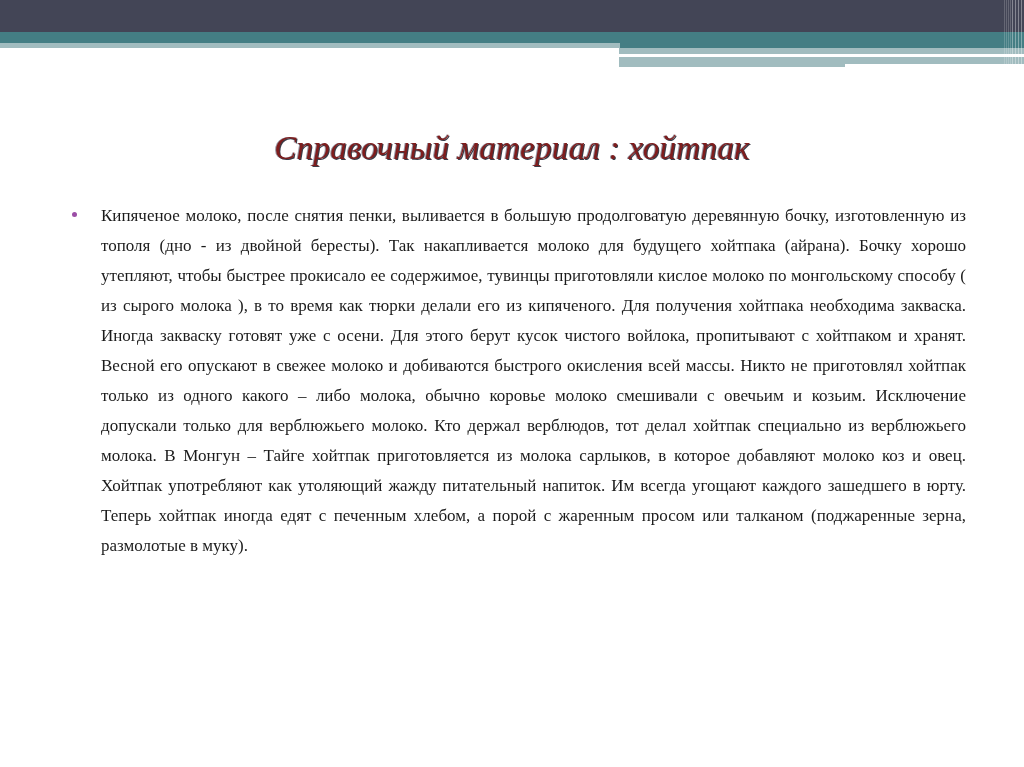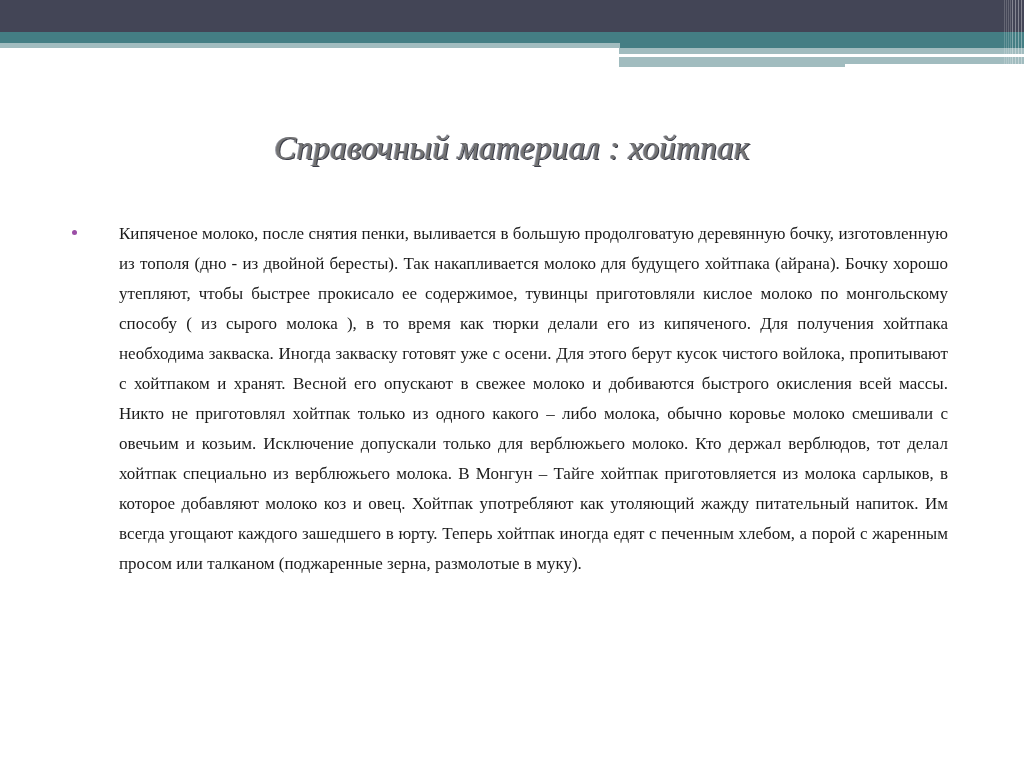--- a/index.html
+++ b/index.html
@@ -15,33 +15,33 @@
   .hdr-light3 { position: absolute; left: 619px; top: 57px; width: 405px; height: 10px; background: #a1bcbf; }
   .hdr-white-cut { position: absolute; left: 845px; top: 64px; width: 185px; height: 4px; background: #ffffff; }
   .hdr-white-strip { position: absolute; left: 619px; top: 54px; width: 352px; height: 3px; background: #ffffff; }
   .stripes { position: absolute; left: 1012px; top: 0; width: 12px; height: 68px;
     background: repeating-linear-gradient(90deg, rgba(255,255,255,0.35) 0 1px, rgba(0,0,0,0) 1px 3px); }
   .stripes2 { position: absolute; left: 1004px; top: 0; width: 8px; height: 64px;
     background: repeating-linear-gradient(90deg, rgba(255,255,255,0.18) 0 1px, rgba(0,0,0,0) 1px 2px); }
 
   .title {
     position: absolute; left: 0; top: 130px; width: 1024px; text-align: center;
-    font-size: 33px; font-style: italic; color: #737373;
+    font-size: 33px; font-style: italic; color: #7f1d1d;
     text-shadow: 1px 1px 0 #3a3c48, -1px 0 0 #9a9ca8;
     letter-spacing: 0.3px;
   }
   .bullet-list { position: absolute; left: 72px; top: 201px; width: 894px; margin: 0; padding: 0; list-style: none; }
   .bullet-item { position: relative; padding-left: 29px; }
   .bullet-dot {
     position: absolute; left: 0; top: 11px; width: 5px; height: 5px; border-radius: 50%;
     background: #9b4ea6;
   }
   .body-text {
     font-size: 17px; line-height: 30px; color: #1b1b1b; text-align: justify;
-    margin: 18px;
+    margin: 0;
   }
 </style>
 </head>
 <body>
 
 <div>
   <div class="hdr-dark"></div>
   <div class="hdr-teal"></div>
   <div class="hdr-light1"></div>
   <div class="hdr-light2"></div>

